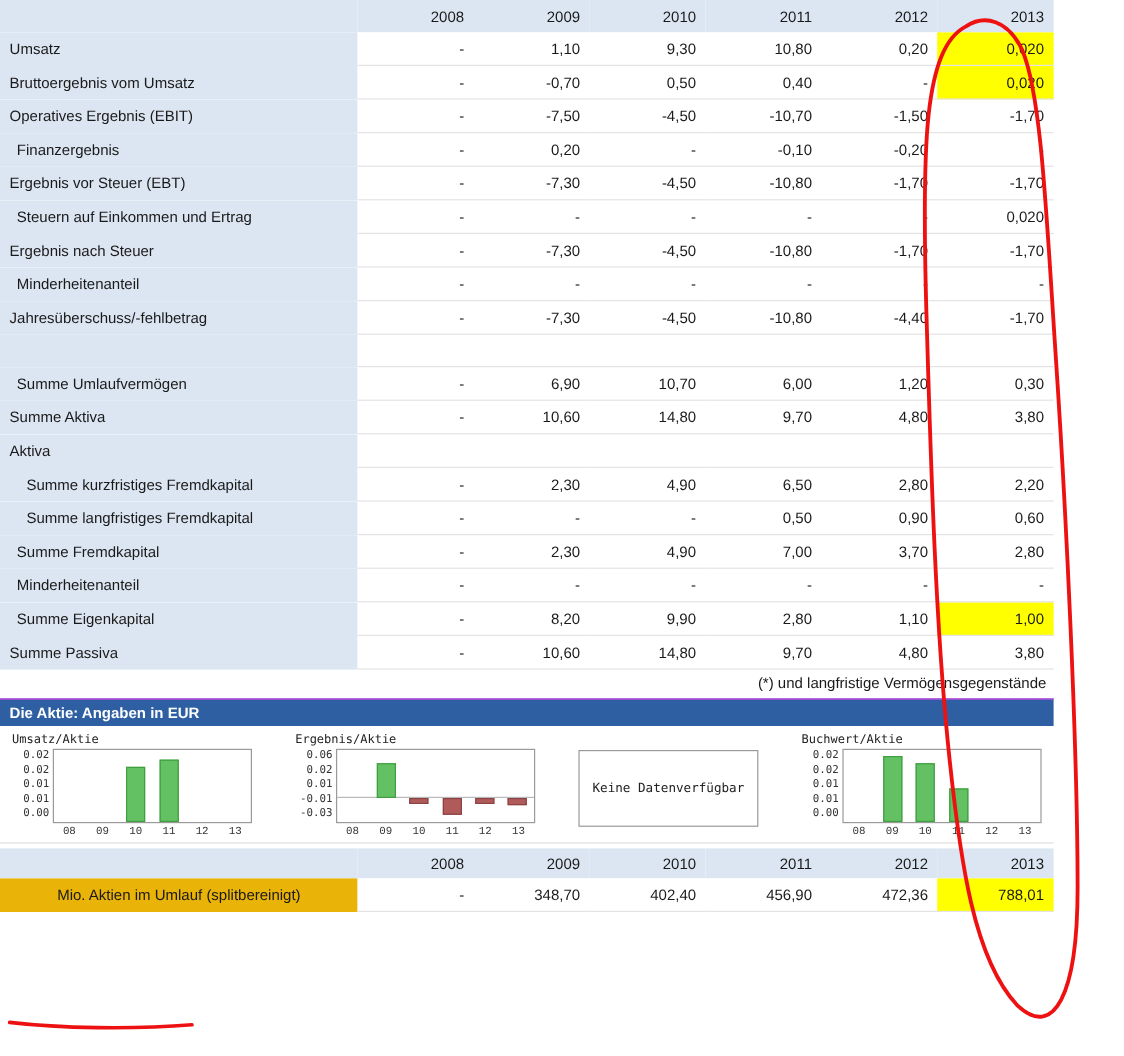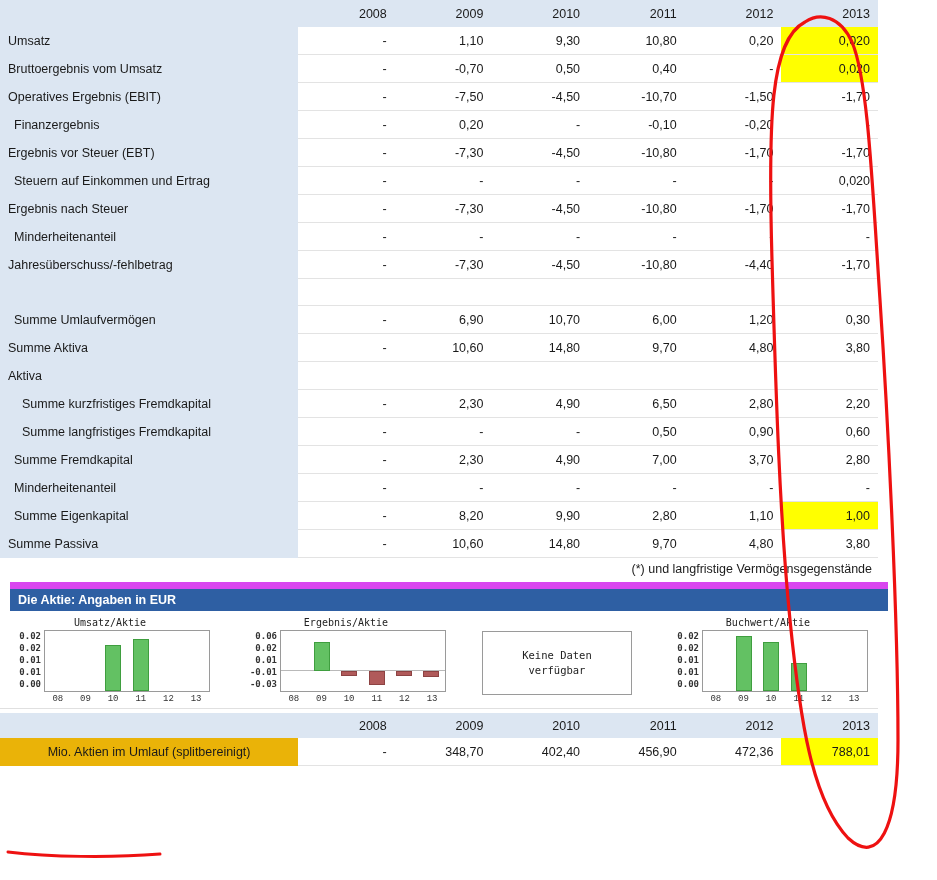--- a/index.html
+++ b/index.html
@@ -81,48 +81,45 @@
     margin-top: 6px;
   }
   .aktie-bar {
     width: 878px;
     background: #2e5fa3;
     color: #ffffff;
     font-weight: bold;
     font-size: 12.5px;
     padding: 4px 8px;
     box-sizing: border-box;
-    border-top: 7px solid #d946ef;
-    margin-left: 10px;
+    border-top: 1px solid #d946ef;
   }
   .charts-row {
     width: 878px;
     display: flex;
     align-items: flex-start;
     justify-content: space-between;
     padding: 6px 10px 4px 10px;
     box-sizing: border-box;
     border-bottom: 1px solid #e0e0e0;
   }
   .chart-box {
     width: 200px;
     font-family: "DejaVu Sans Mono", monospace;
     font-size: 9px;
     color: #333;
   }
   .chart-title {
-    text-align: center;
     font-family: "DejaVu Sans Mono", monospace;
     font-size: 10px;
     margin-bottom: 2px;
     color: #222;
   }
   .chart-inner {
     display: flex;
-    font-weight: bold;
   }
   .yaxis {
     width: 34px;
     text-align: right;
     padding-right: 3px;
     box-sizing: border-box;
   }
   .yaxis div {
     height: 12px;
     line-height: 12px;
@@ -171,21 +168,20 @@
     color: #333;
   }
   .xaxis span { width: 13%; text-align: center; }
 
   .nodata {
     width: 148px;
     height: 62px;
     border: 1px solid #9a9a9a;
     margin-top: 14px;
     display: flex;
-    flex-direction: column;
     align-items: center;
     justify-content: center;
     font-family: "DejaVu Sans Mono", monospace;
     font-size: 10.5px;
     color: #222;
     text-align: center;
     line-height: 15px;
   }
 
   table.shares {

